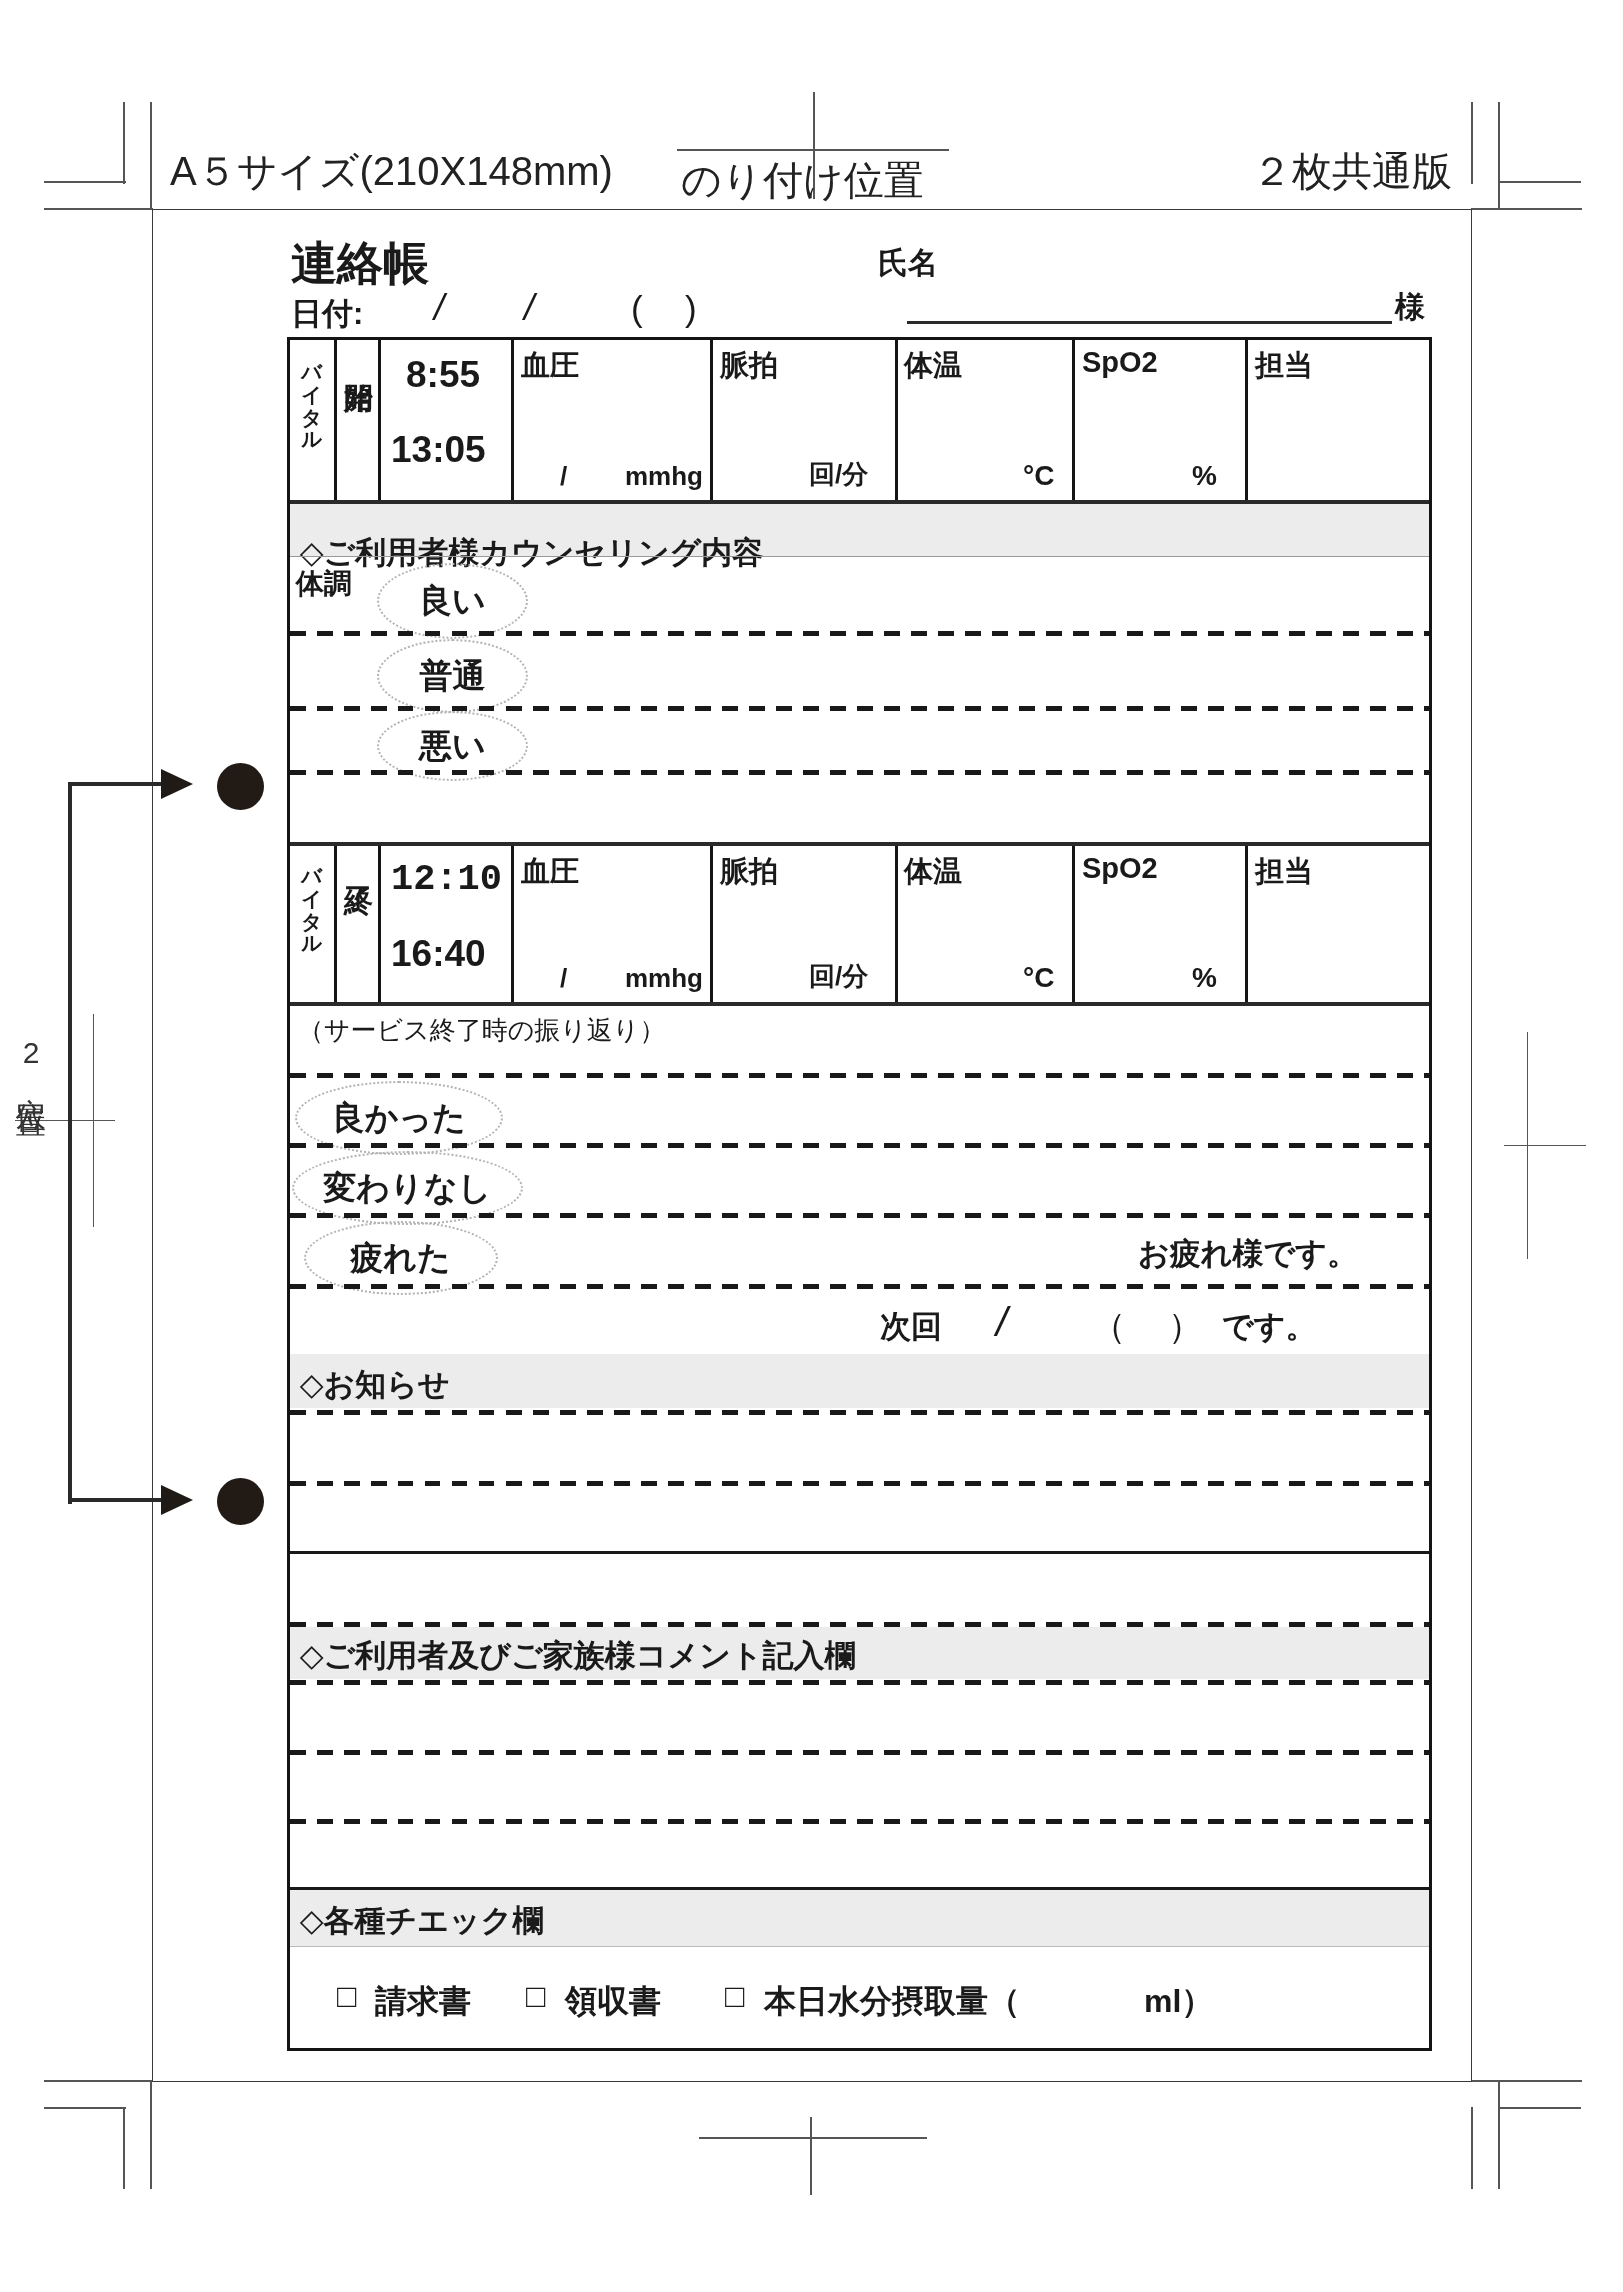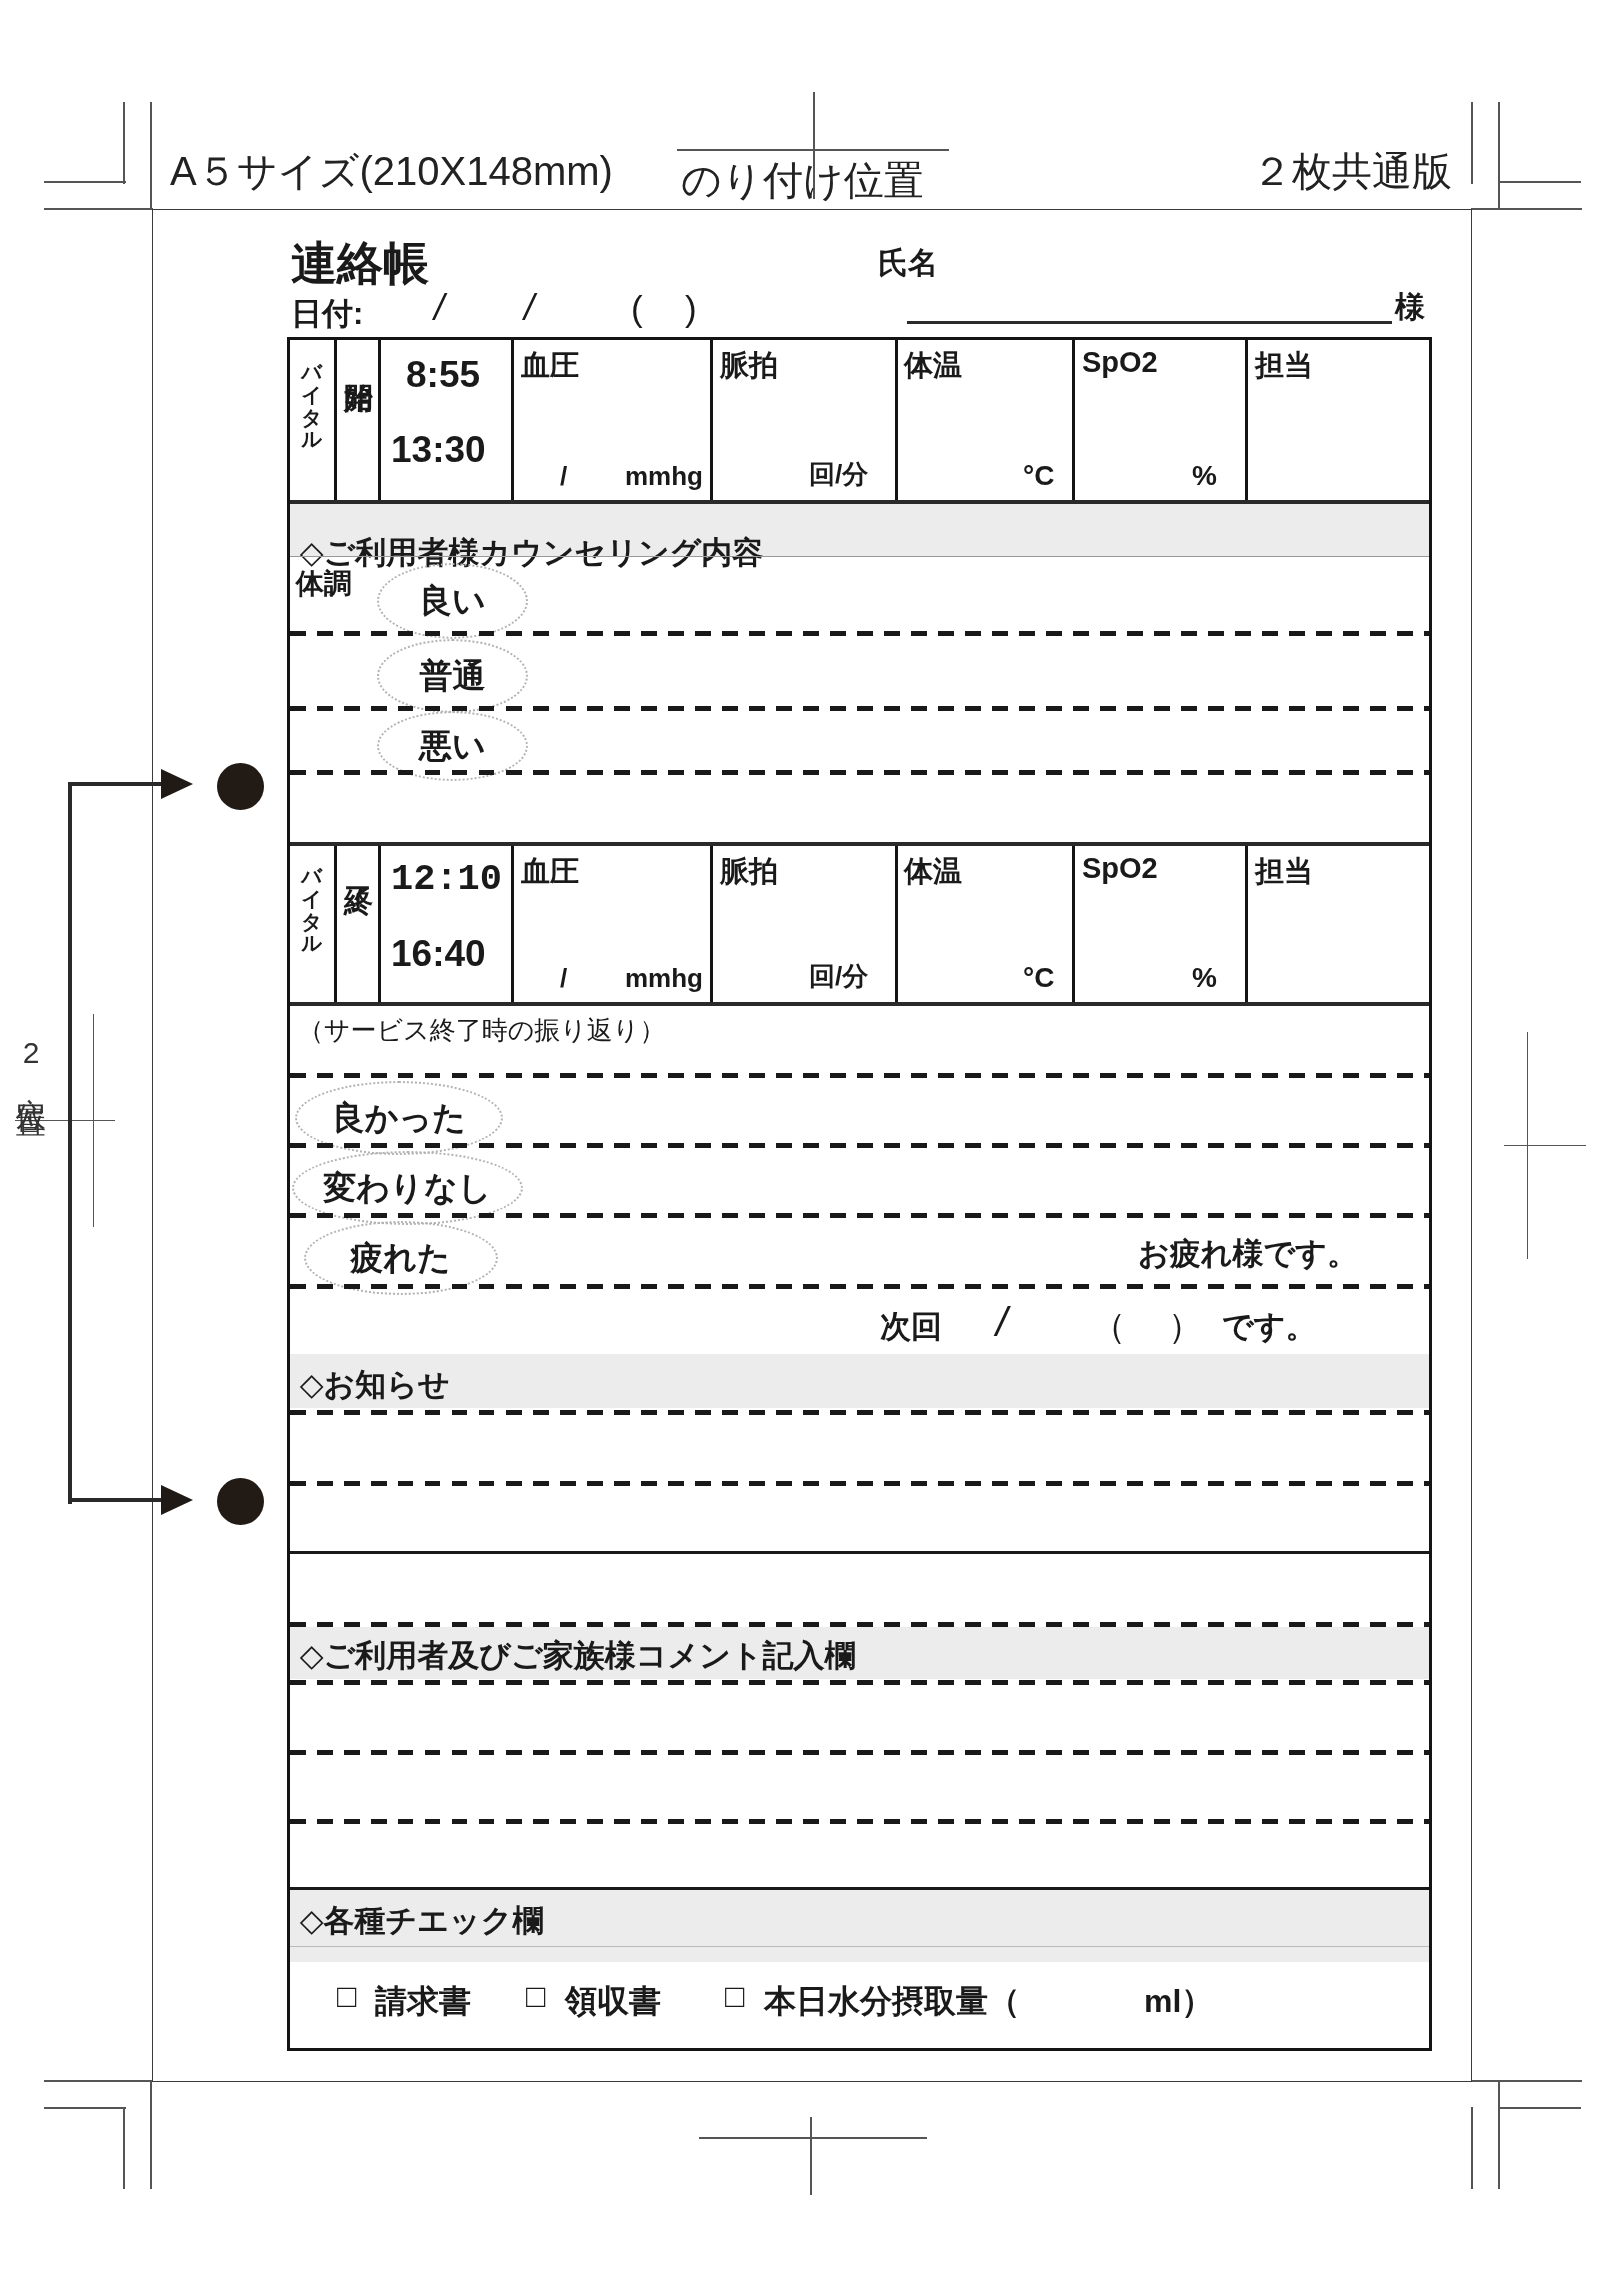--- a/index.html
+++ b/index.html
@@ -106,21 +106,21 @@
       <div class="vsep" style="left:88px;"></div>
       <div class="vsep" style="left:221px;"></div>
       <div class="vsep" style="left:420px;"></div>
       <div class="vsep" style="left:605px;"></div>
       <div class="vsep" style="left:782px;"></div>
       <div class="vsep" style="left:955px;"></div>
 
       <div class="abs vtext" style="left:7.8px;top:7.8px;font-size:20.4px;font-weight:bold;height:146px;">バイタル</div>
       <div class="abs vtext t600" style="left:49px;top:21.3px;font-size:29px;height:121px;">開始</div>
       <div class="time" style="left:116px;top:13.6px;">8:55</div>
-      <div class="time" style="left:101px;top:89px;">13:30</div>
+      <div class="time" style="left:101px;top:89px;">13:05</div>
 
       <div class="cell-label" style="left:231px;">血圧</div>
       <div class="unit" style="left:270px;">/</div>
       <div class="unit" style="left:335px;">mmhg</div>
 
       <div class="cell-label" style="left:430px;">脈拍</div>
       <div class="unit" style="left:519px;">回/分</div>
 
       <div class="cell-label" style="left:614px;">体温</div>
       <div class="unit" style="left:733px;font-size:28px;">°C</div>
@@ -206,21 +206,21 @@
     <div class="dash" style="top:1282px;"></div>
 
     <div class="band" style="top:1287px;height:52px;">
       <div class="band-text" style="top:7.8px;">◇ご利用者及びご家族様コメント記入欄</div>
     </div>
     <div class="dash" style="top:1340px;"></div>
     <div class="dash" style="top:1410px;"></div>
     <div class="dash" style="top:1479px;"></div>
     <div class="solidline" style="top:1547px;"></div>
 
-    <div class="band" style="top:1550px;height:72px;">
+    <div class="band" style="top:1550px;height:56px;">
       <div class="band-text" style="top:9.7px;">◇各種チエック欄</div>
     </div>
     <div class="lnt" style="left:0;right:0;top:1606px;height:1px;background:#bbb;"></div>
 
     <div>
       <span class="abs t600" style="left:47px;top:1638px;font-size:32px;">□</span>
       <span class="abs t600" style="left:85px;top:1640px;font-size:32px;">請求書</span>
 
       <span class="abs t600" style="left:236px;top:1638px;font-size:32px;">□</span>
       <span class="abs t600" style="left:275px;top:1640px;font-size:32px;">領収書</span>

